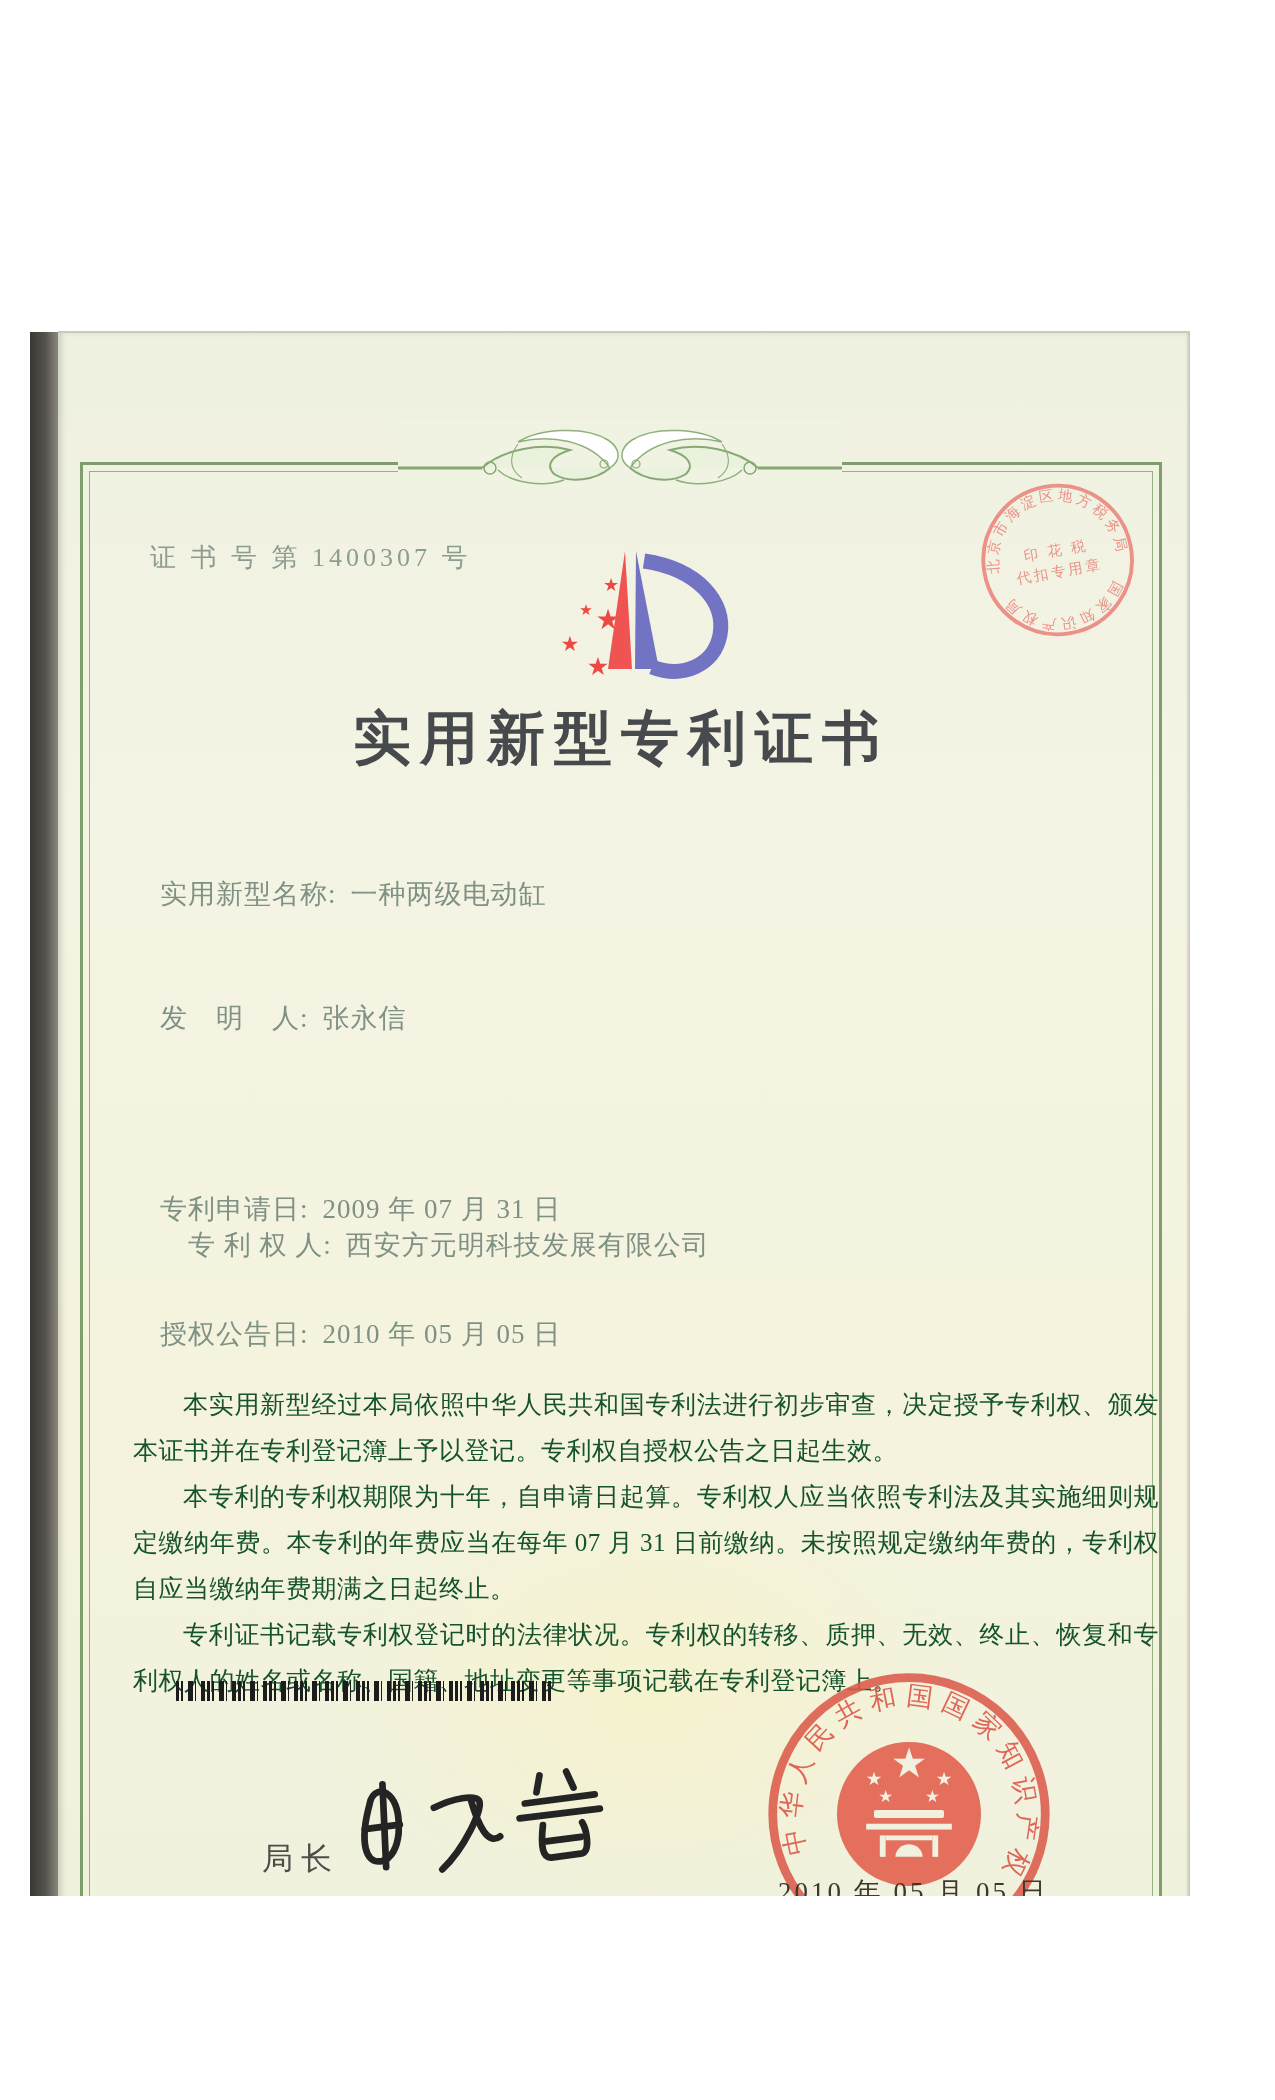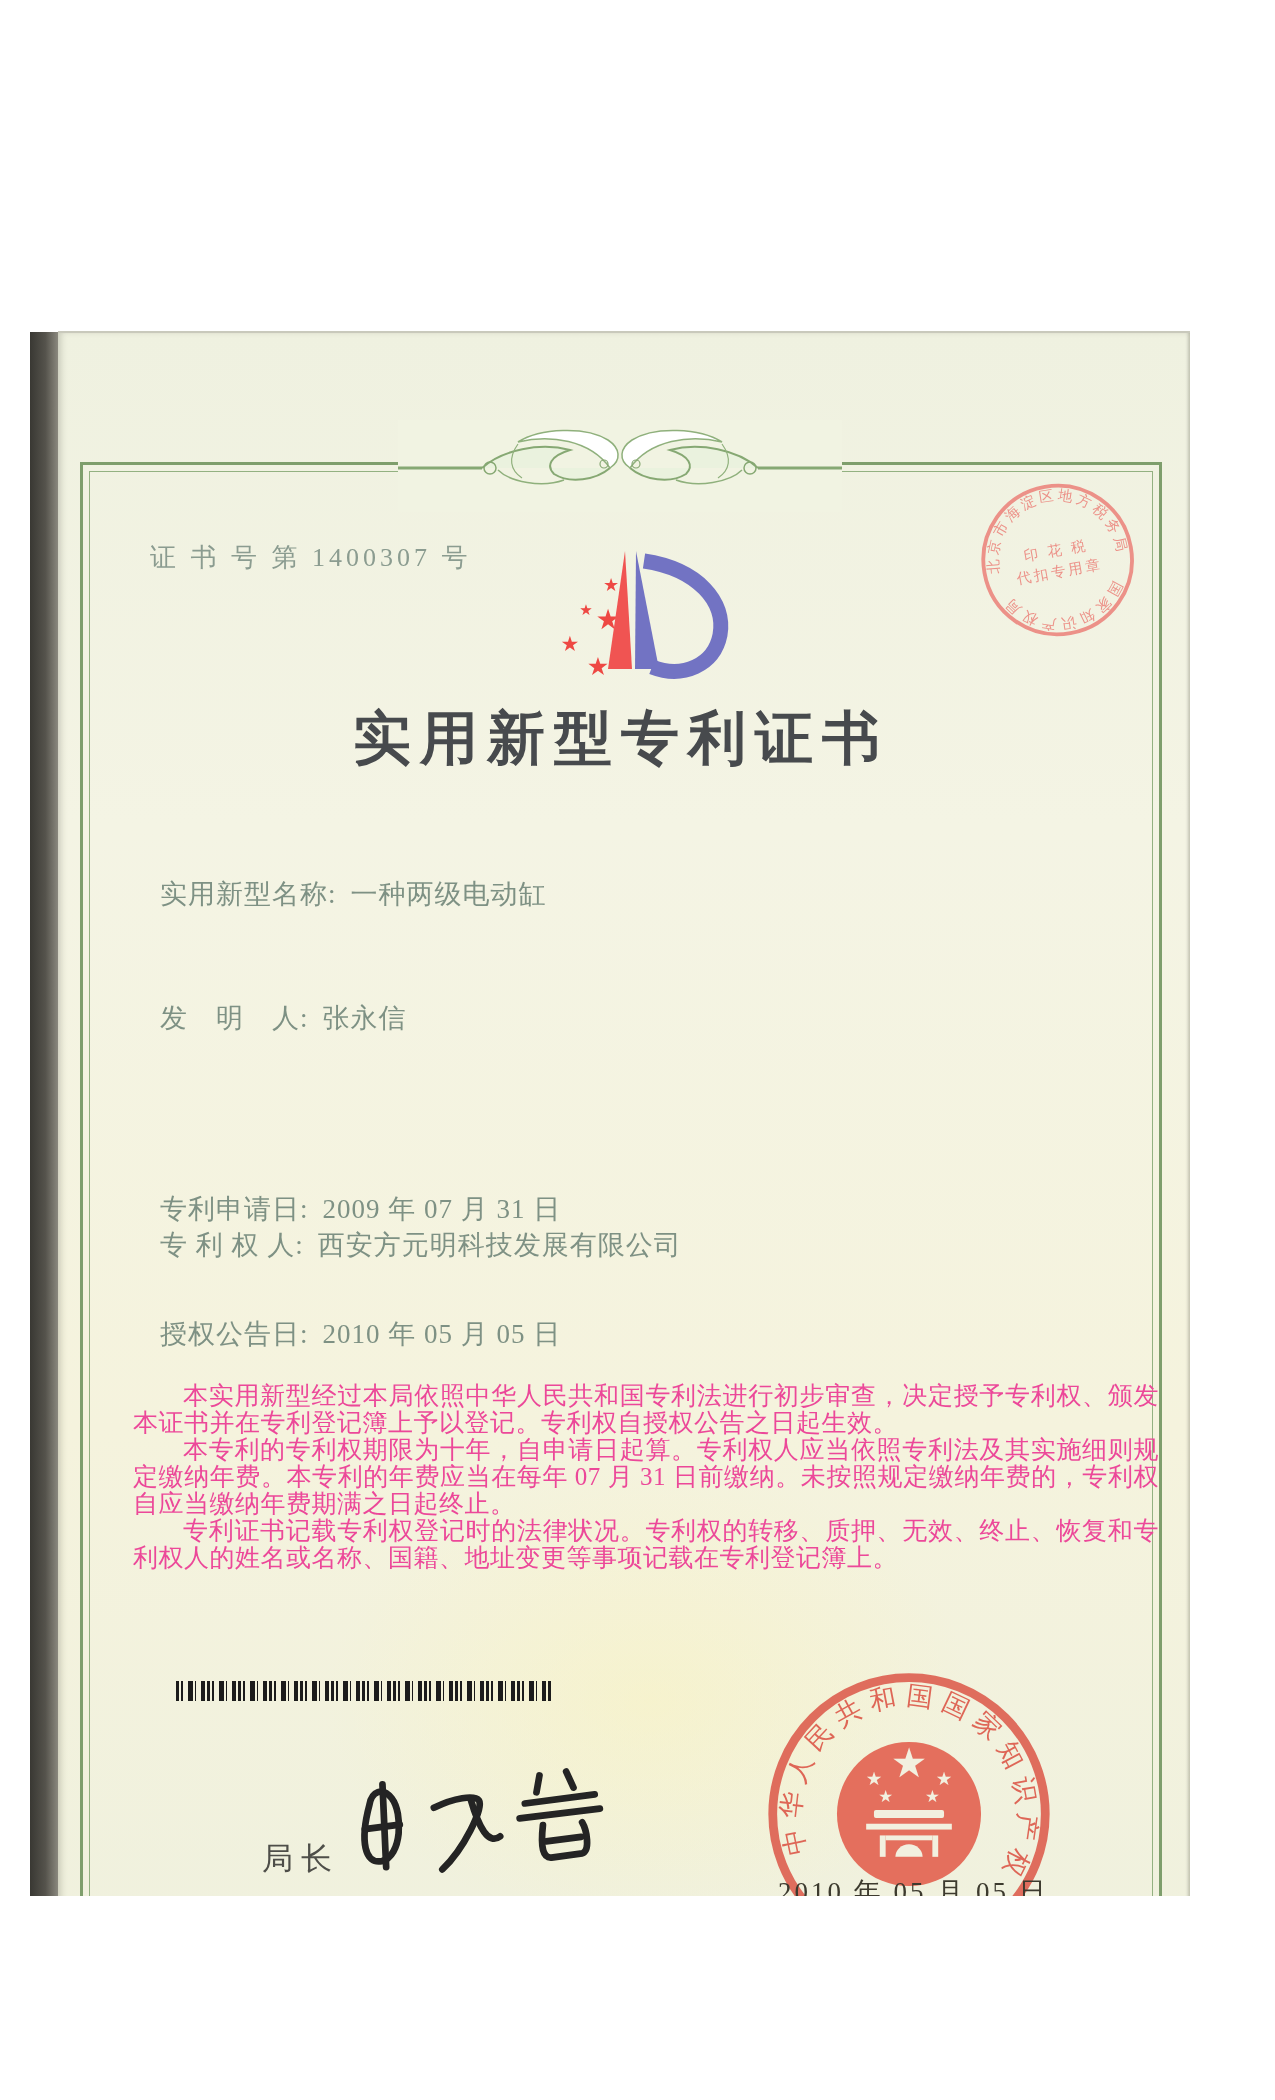--- a/index.html
+++ b/index.html
@@ -31,24 +31,24 @@
 
   #cert-no{left:150px;top:540px;font-size:26px;letter-spacing:4px;color:#8b9c90;}
 
   #logo{left:548px;top:547px;}
 
   #title{left:80px;top:700px;width:1082px;text-align:center;font-size:58px;font-weight:bold;
          letter-spacing:9px;color:#474a4d;}
 
   .field{left:160px;font-size:27px;color:#7e9184;letter-spacing:1px;white-space:nowrap;}
   .field .val{margin-left:14px;}
-  #f0{top:876px;} #f1{top:1000px;} #f2{top:1051px;} #f3{top:1191px;} #f4{top:1227px;} #f5{top:1316px;text-align:right;}
-
-  #body-text{left:133px;top:1382px;width:1026px;font-size:25px;line-height:27px;
-         color:#ec4899;text-align:justify;letter-spacing:.5px;}
+  #f0{top:876px;} #f1{top:1000px;} #f2{top:1051px;} #f3{top:1191px;} #f4{top:1227px;margin-left:28px;} #f5{top:1316px;text-align:right;}
+
+  #body-text{left:133px;top:1382px;width:1026px;font-size:25px;line-height:46px;
+         color:#14532d;text-align:justify;letter-spacing:.5px;}
   #body-text p{margin:0;text-indent:2em;}
 
   #barcode{left:176px;top:1681px;width:377px;height:20px;
     background:repeating-linear-gradient(90deg,
       #1c1c1c 0 3px,transparent 3px 5px,#1c1c1c 5px 7px,transparent 7px 12px,
       #1c1c1c 12px 17px,transparent 17px 19px,#1c1c1c 19px 20px,transparent 20px 25px,
       #1c1c1c 25px 29px,transparent 29px 31px);}
 
   #signer{left:262px;top:1838px;font-size:31px;letter-spacing:8px;color:#4e4e49;}
   #signature{left:340px;top:1760px;transform:rotate(-4deg);}

